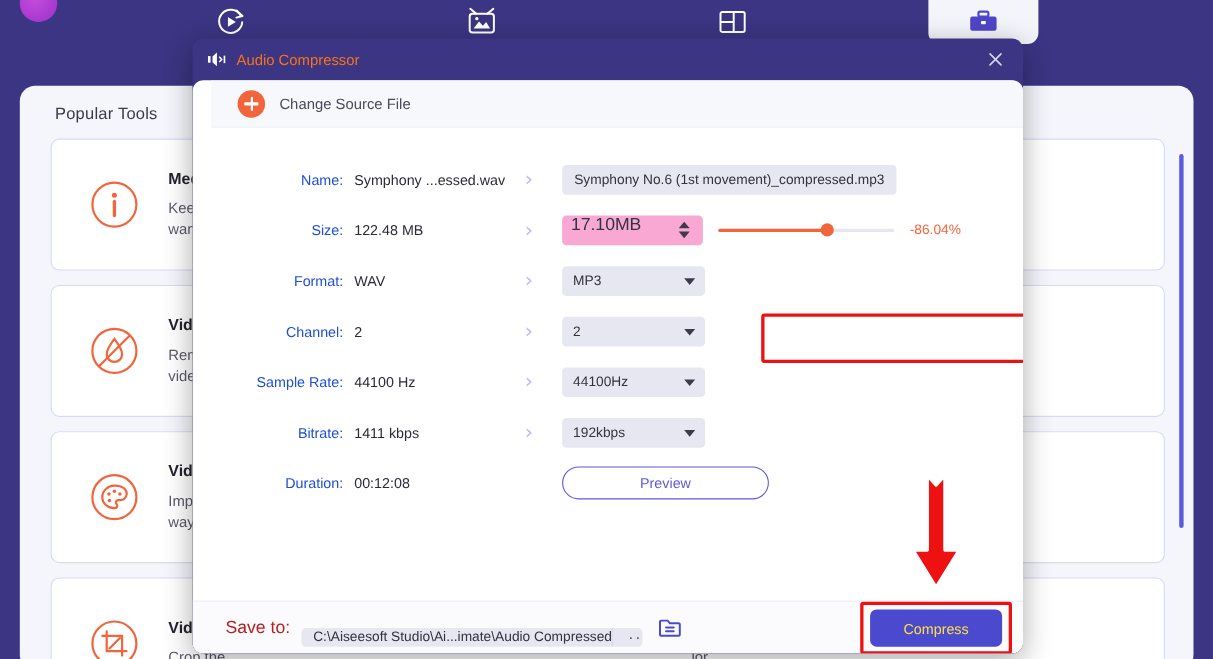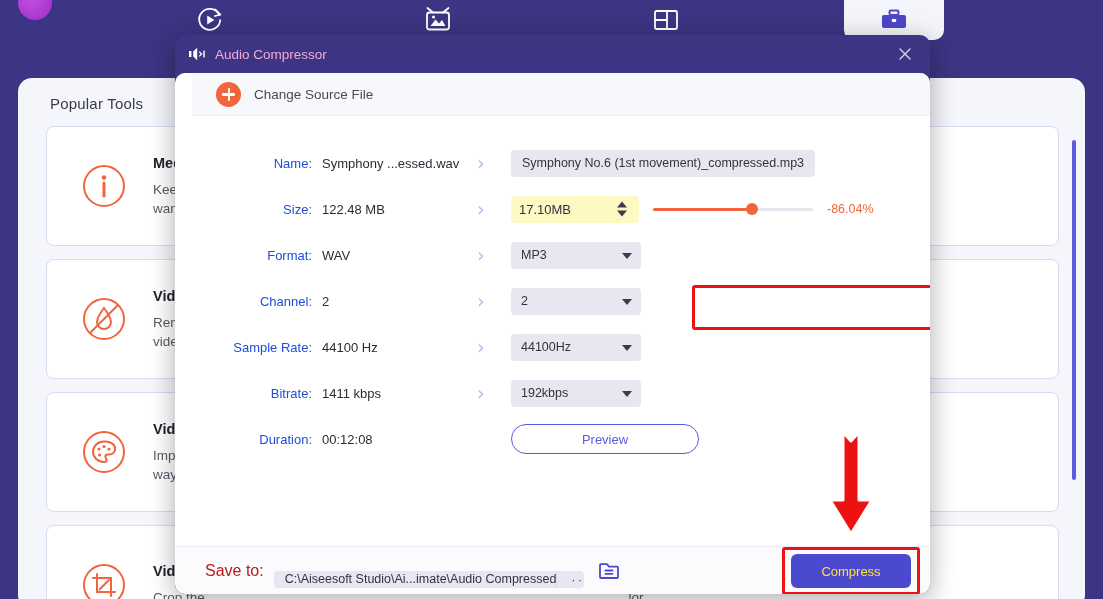--- a/index.html
+++ b/index.html
@@ -79,21 +79,21 @@
     position: absolute; left: 175px; top: 35px;
     width: 755px; height: 559px;
     background: #3b3583;
     border-radius: 10px 10px 10px 10px;
     box-shadow: 0 6px 26px rgba(0,0,0,.33);
     overflow: hidden;
   }
   #dlg-titlebar {
     position: relative; height: 38px;
     display: flex; align-items: center;
-    color: #f9a8d4;
+    color: #f97316;
   }
   #dlg-speaker { margin-left: 14px; margin-right: 9px; display: flex; }
   #dlg-title { font-size: 13.5px; }
   #dlg-close {
     position: absolute; right: 14px; top: 8px;
     width: 22px; height: 22px;
     display: flex; align-items: center; justify-content: center;
   }
 
   #dlg-body {
@@ -158,23 +158,23 @@
   }
 
   
   #size-highlight {
     position: absolute; left: 517px; top: 212px;
     width: 385px; height: 45px;
     border: 3px solid #ee1111; border-radius: 3px;
     pointer-events: none;
   }
   #size-spinner {
-    width: 128px; height: 27px; background: #fef9c3; border-radius: 4px;
-    display: flex; align-items: center; padding: 0 8px;
-    font-size: 13px; color: #33333f; position: relative; flex: 0 0 auto;
+    width: 128px; height: 27px; background: #f9a8d4; border-radius: 4px;
+    display: flex; align-items: flex-start; padding: 0 8px;
+    font-size: 16px; color: #33333f; position: relative; flex: 0 0 auto;
   }
   .spin-arrows {
     position: absolute; right: 12px; top: 50%; transform: translateY(-50%);
     display: flex; flex-direction: column; gap: 3px;
   }
   .spin-up, .spin-dn { width: 0; height: 0; border-left: 5px solid transparent; border-right: 5px solid transparent; }
   .spin-up { border-bottom: 6px solid #3b3b4c; }
   .spin-dn { border-top: 6px solid #3b3b4c; }
 
   #slider-wrap {

